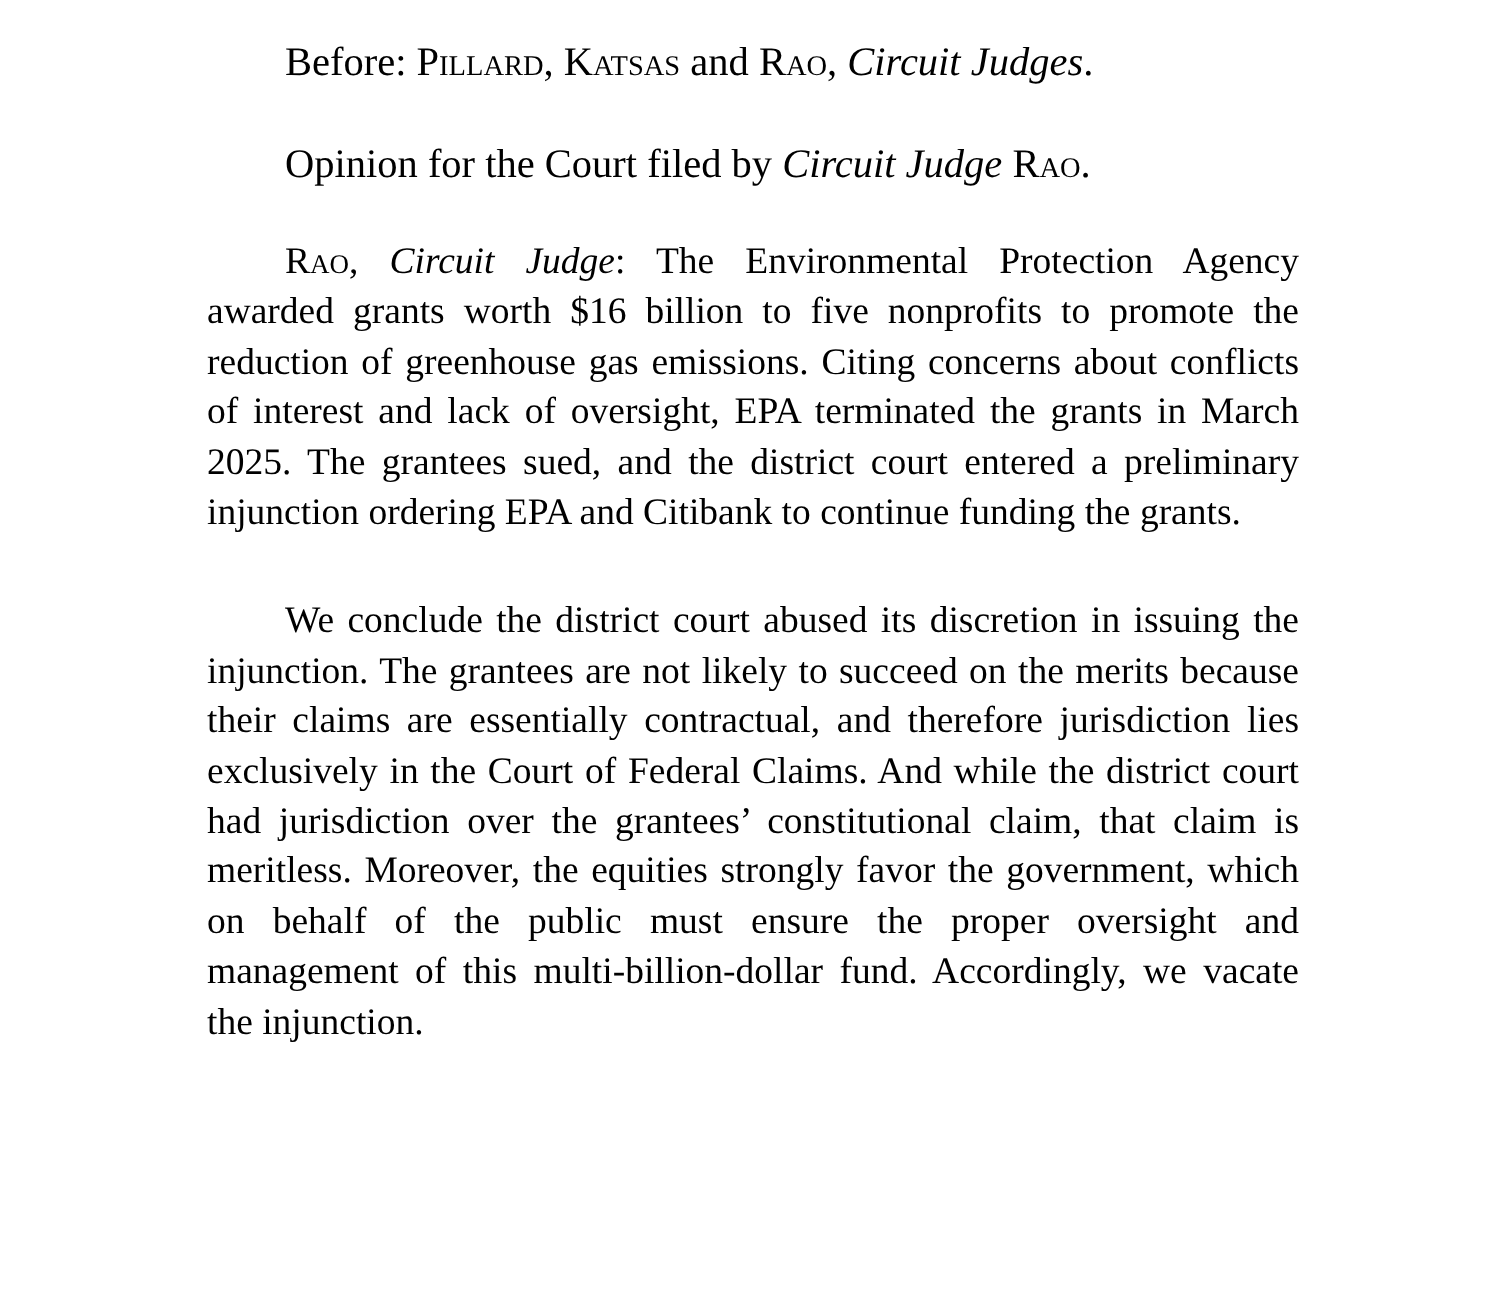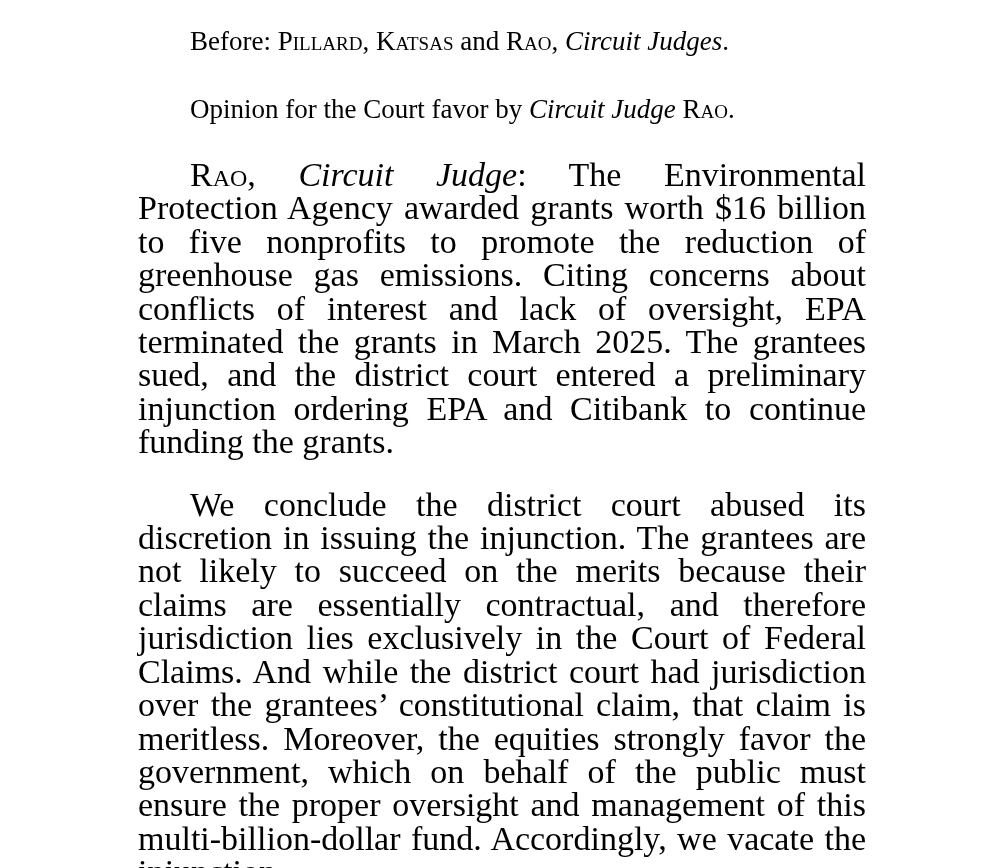--- a/index.html
+++ b/index.html
@@ -37,30 +37,30 @@
     line-height: 33.4px;
     text-indent: 52px;
     text-align: left;
     white-space: nowrap;
   }
   .caption-line.first { margin-top: 25px; }
   .caption-line.gap   { margin-top: 34.6px; }
 
   
   .para {
-    font-size: 34px;
+    font-size: 25px;
     line-height: 33.4px;
     text-align: justify;
     text-indent: 52px;
     margin: 0;
     hyphens: none;
     -webkit-hyphens: none;
   }
   .para.first-para { margin-top: 31.6px; }
-  .para.next-para  { margin-top: 29px; }
+  .para.next-para  { margin-top: 39px; }
 
   
 
   .sc {
     font-variant: small-caps;
     font-variant-caps: small-caps;
   }
   .it {
     font-style: italic;
   }
@@ -69,21 +69,21 @@
 <body>
 
 <div class="page">
   <div class="textblock">
 
     <div class="caption-line first">
       <span>Before: </span><span class="sc">Pillard</span><span>, </span><span class="sc">Katsas</span><span> and </span><span class="sc">Rao</span><span>, </span><span class="it">Circuit Judges</span><span>.</span>
     </div>
 
     <div class="caption-line gap">
-      <span>Opinion for the Court favor by </span><span class="it">Circuit Judge</span><span> </span><span class="sc">Rao</span><span>.</span>
+      <span>Opinion for the Court filed by </span><span class="it">Circuit Judge</span><span> </span><span class="sc">Rao</span><span>.</span>
     </div>
 
 
     <p class="para first-para"><span class="sc">Rao</span><span>, </span><span class="it">Circuit Judge</span><span>: </span><span>The Environmental Protection Agency awarded grants worth $16 billion to five nonprofits to promote the reduction of greenhouse gas emissions. Citing concerns about conflicts of interest and lack of oversight, EPA terminated the grants in March 2025. The grantees sued, and the district court entered a preliminary injunction ordering EPA and Citibank to continue funding the grants.</span></p>
 
     <p class="para next-para">We conclude the district court abused its discretion in issuing the injunction. The grantees are not likely to succeed on the merits because their claims are essentially contractual, and therefore jurisdiction lies exclusively in the Court of Federal Claims. And while the district court had jurisdiction over the grantees’ constitutional claim, that claim is meritless. Moreover, the equities strongly favor the government, which on behalf of the public must ensure the proper oversight and management of this multi-billion-dollar fund. Accordingly, we vacate the injunction.</p>
 
   </div>
 </div>
 

